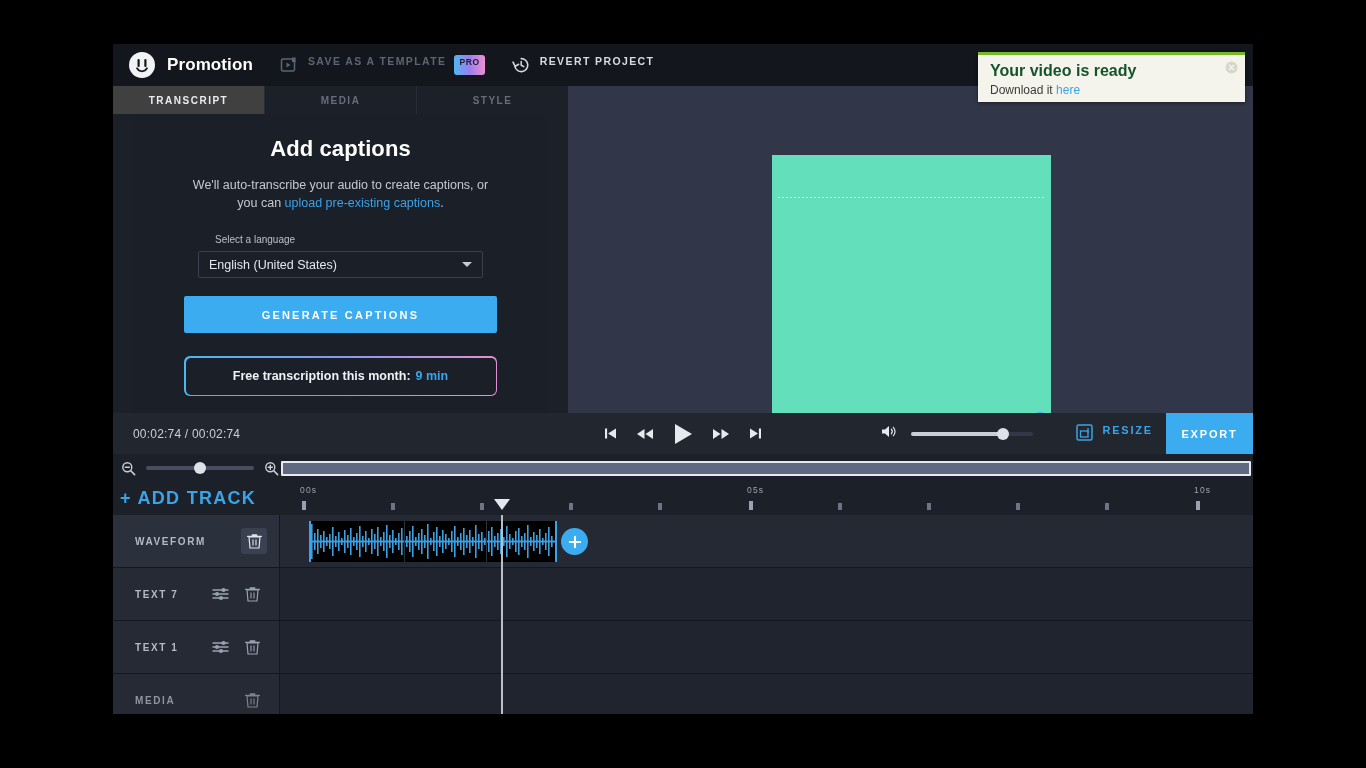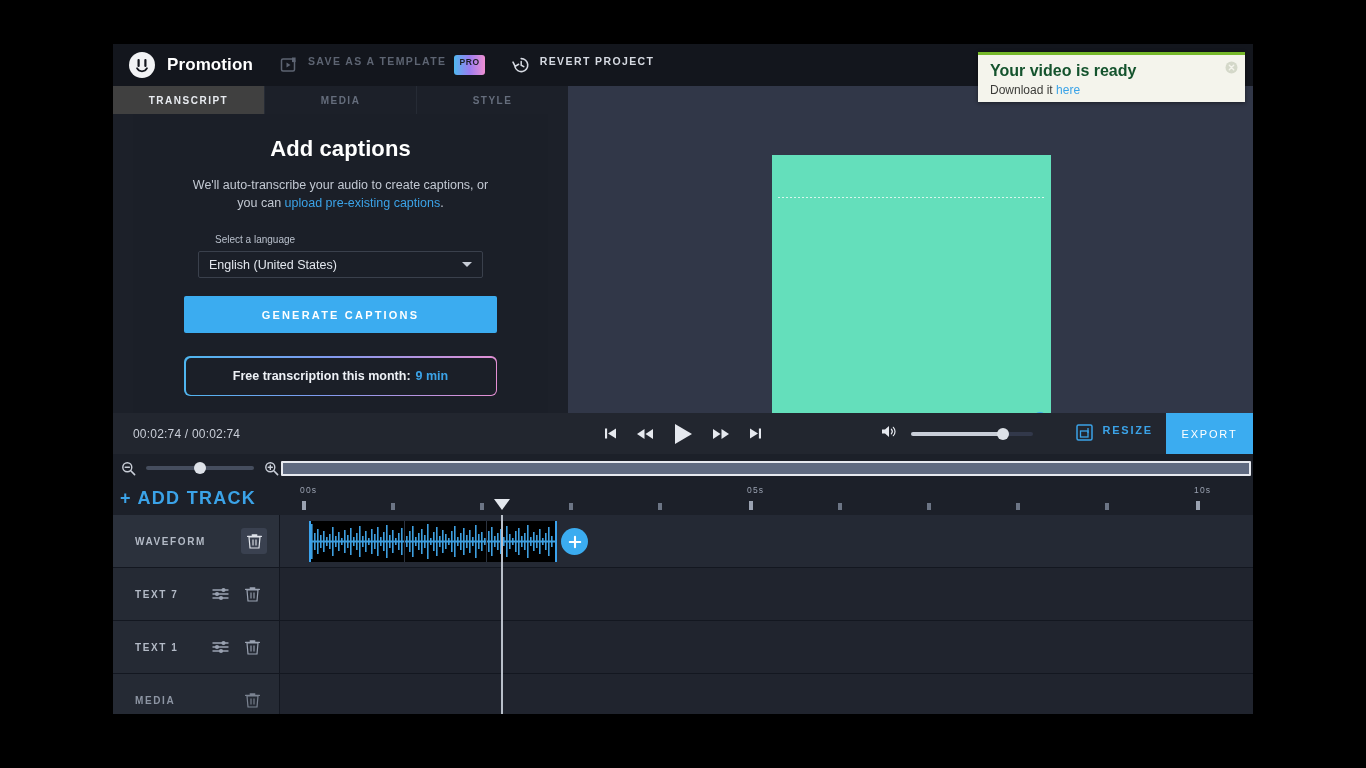--- a/index.html
+++ b/index.html
@@ -192,21 +192,21 @@
     position: absolute; right: 100px; display: flex; 
     cursor: pointer;
   }
   .resize-btn span {
     color: #3ba3e8; font-size: 11px; font-weight: bold; letter-spacing: 1.8px;
     margin-left: 9px;
   }
   .export-btn {
     position: absolute; right: 0; top: 0;
     width: 87px; height: 41px; background: #3bacf0; border: none;
-    color: #fff; font-size: 11px; font-weight: normal; letter-spacing: 1.8px;
+    color: #fff; font-size: 11px; font-weight: bold; letter-spacing: 1.8px;
     cursor: pointer; font-family: "Liberation Sans", sans-serif;
   }
 
   
   .zoomrow {
     position: absolute; left: 0; top: 410px;
     width: 1140px; height: 28px;
     background: #1c2029;
     display: flex; align-items: center;
   }

